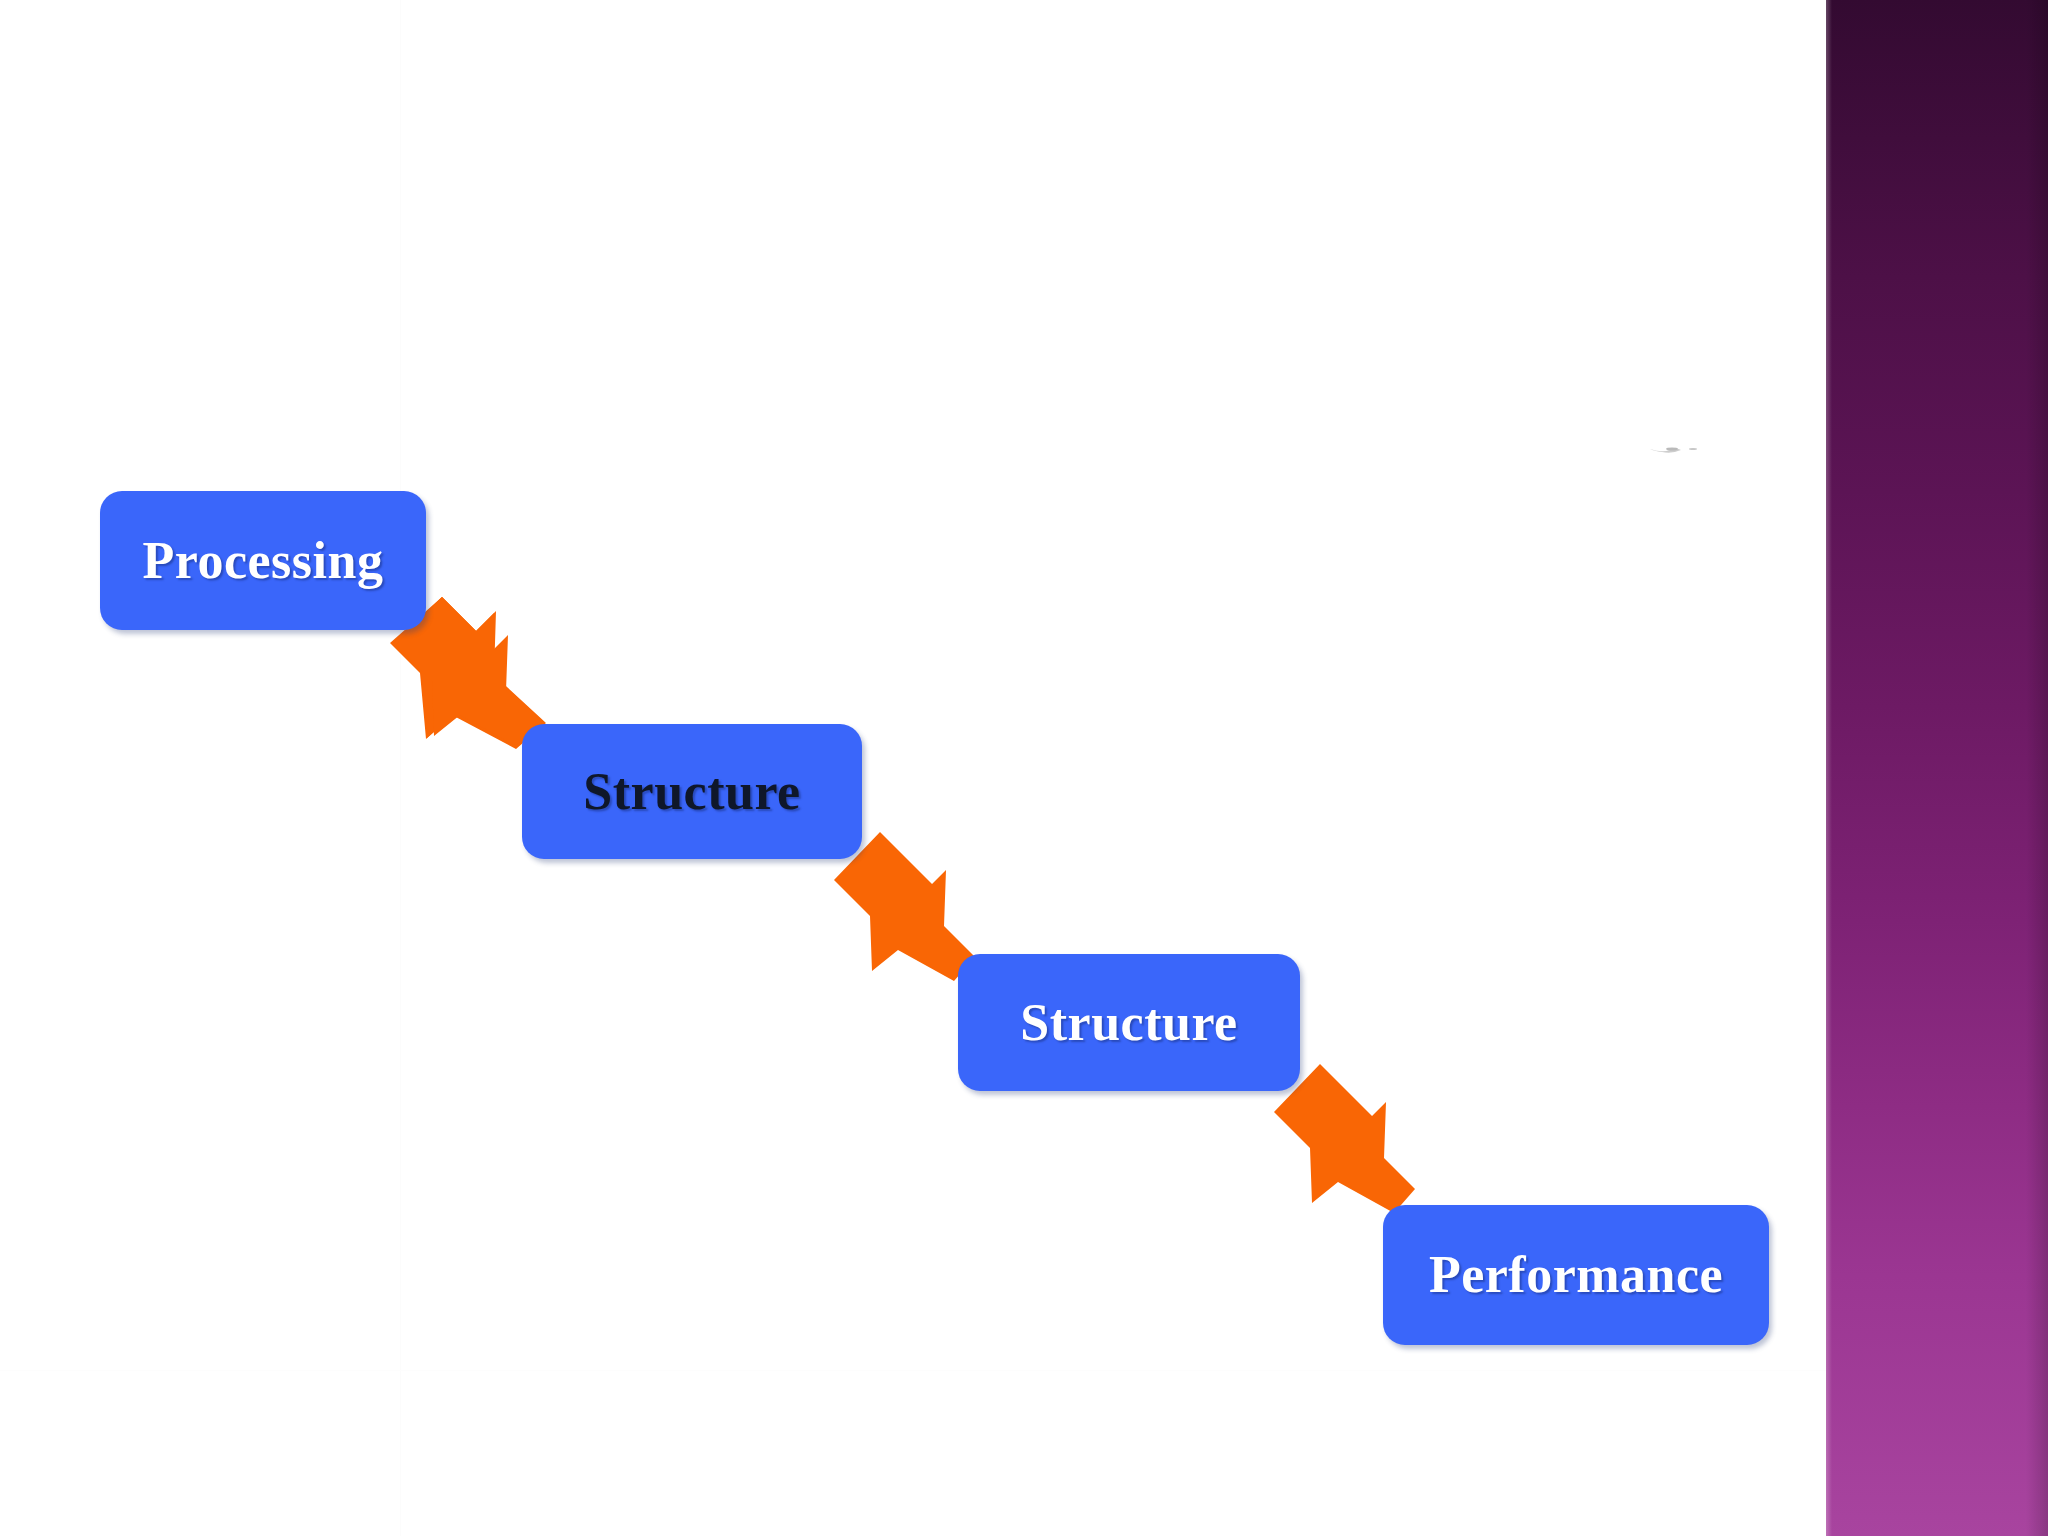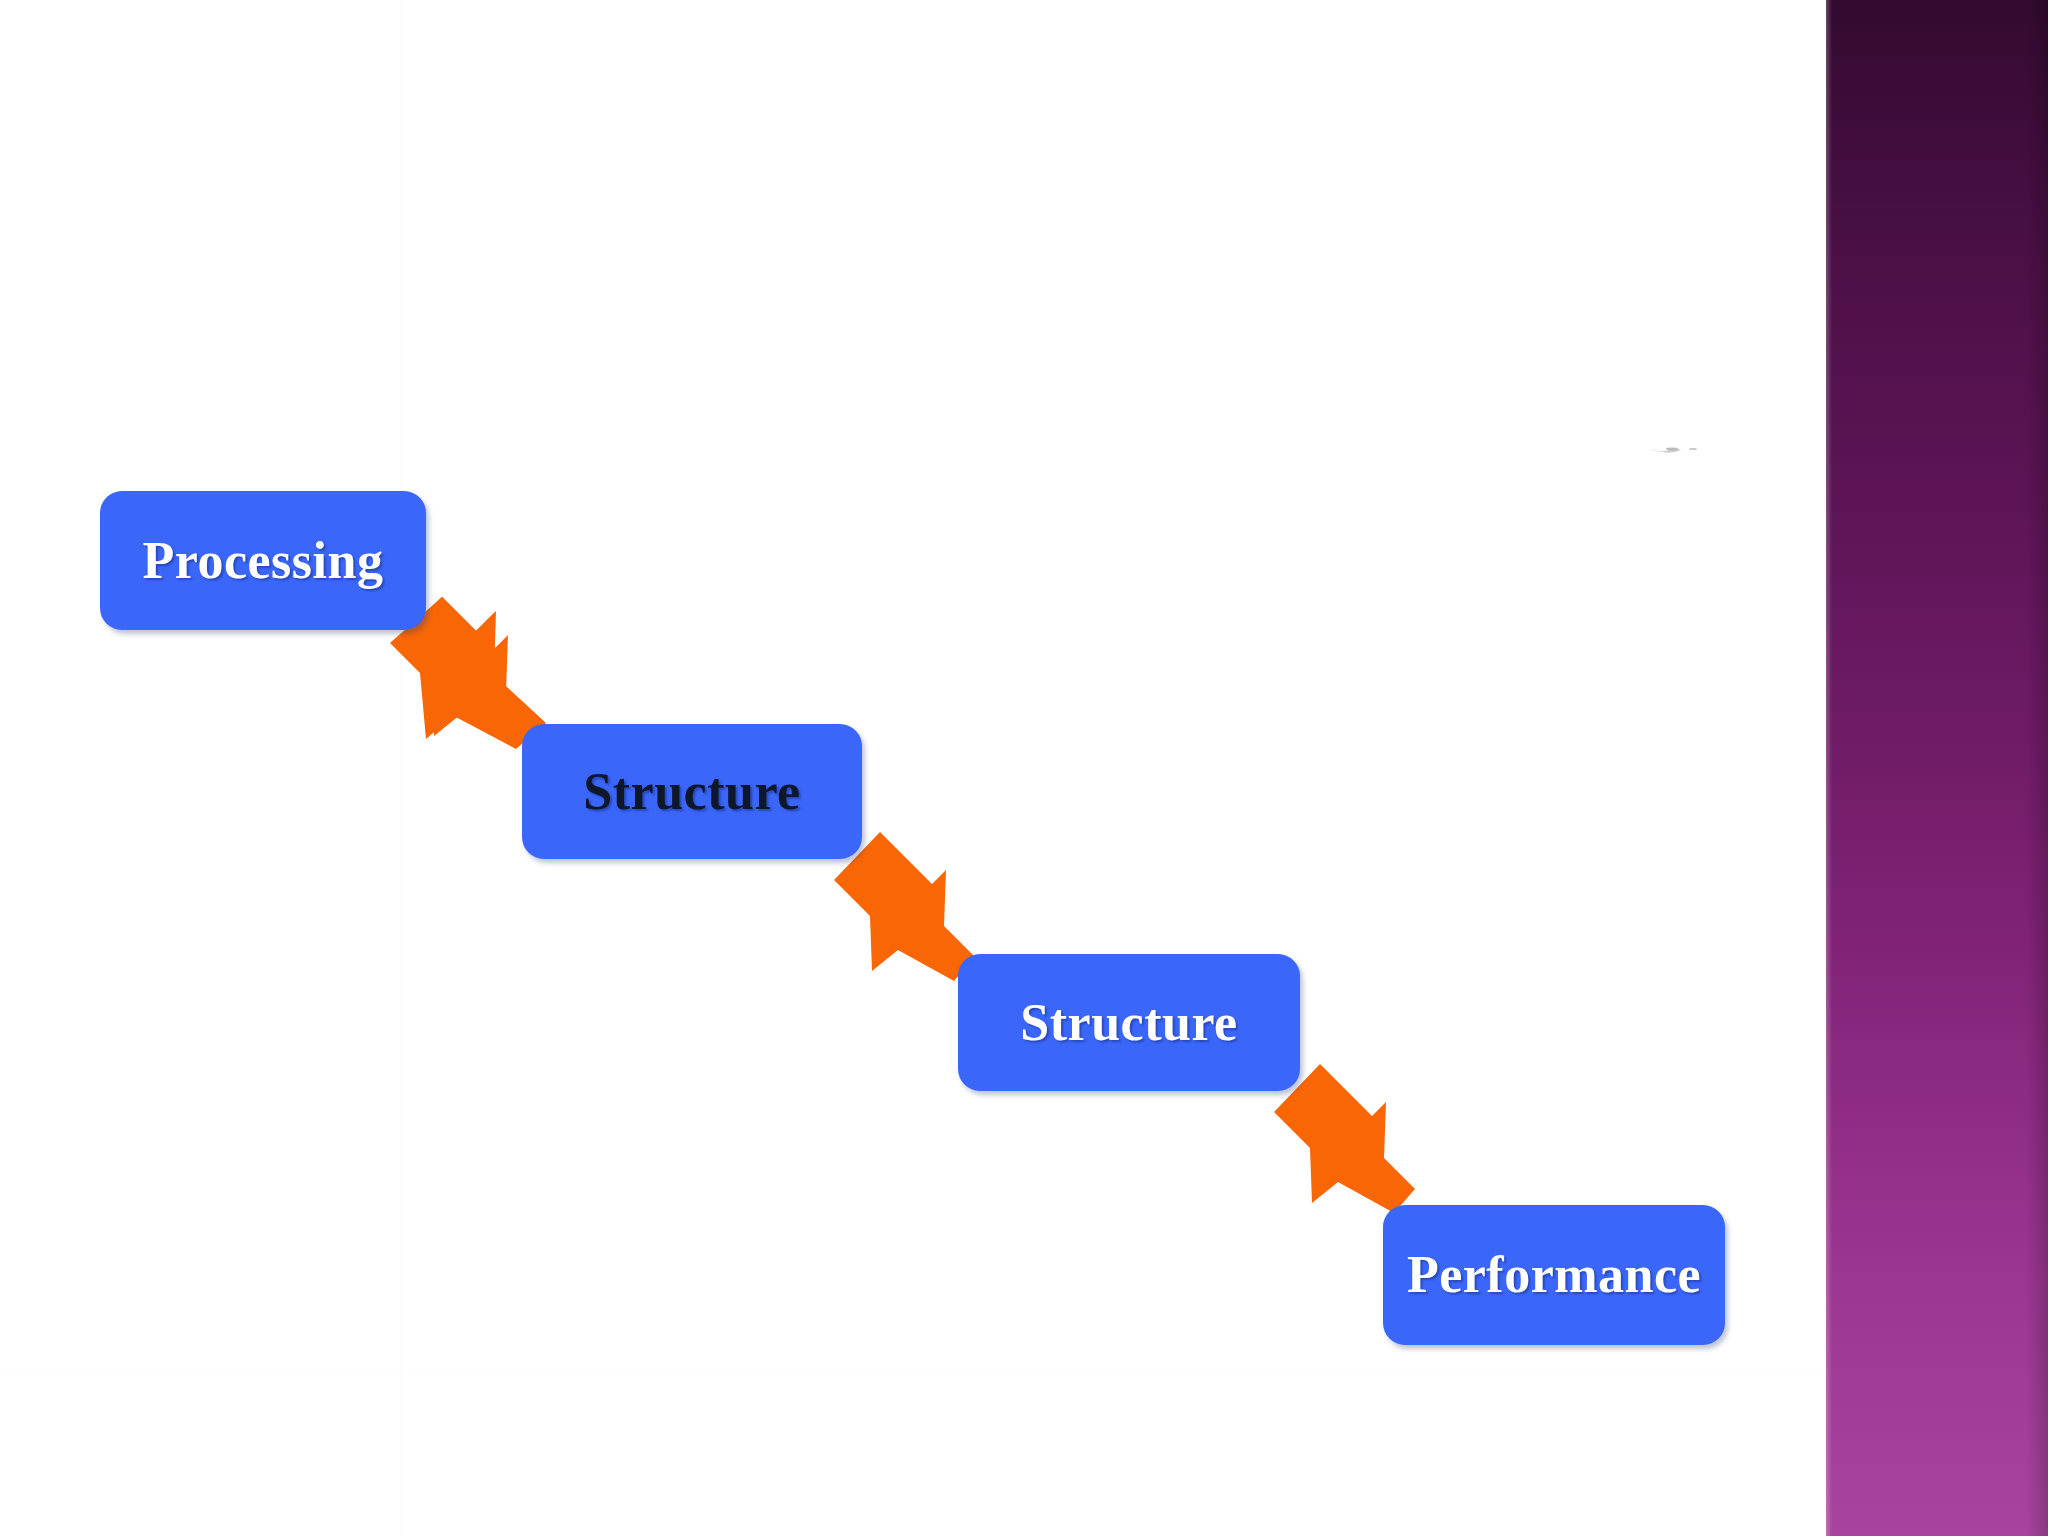--- a/index.html
+++ b/index.html
@@ -52,21 +52,21 @@
     font-size:52px;
     line-height:1;
     letter-spacing:.5px;
     text-shadow:2px 2px 2px rgba(20,40,110,.45);
     white-space:nowrap;
   }
 
   #box-processing{left:100px;top:491px;width:326px;height:139px;}
   #box-structure {left:522px;top:724px;width:340px;height:135px;}
   #box-properties{left:958px;top:954px;width:342px;height:137px;}
-  #box-performance{left:1383px;top:1205px;width:342px;height:140px;}
+  #box-performance{left:1383px;top:1205px;width:386px;height:140px;}
 
   
   .arrow{position:absolute;}
   #arrow-1{left:390px;top:595px;width:170px;height:155px;}
   #arrow-2{left:828px;top:830px;width:172px;height:155px;}
   #arrow-3{left:1268px;top:1062px;width:172px;height:155px;}
 
   
   #smudge{
     position:absolute;left:1648px;top:440px;width:58px;height:10px;

